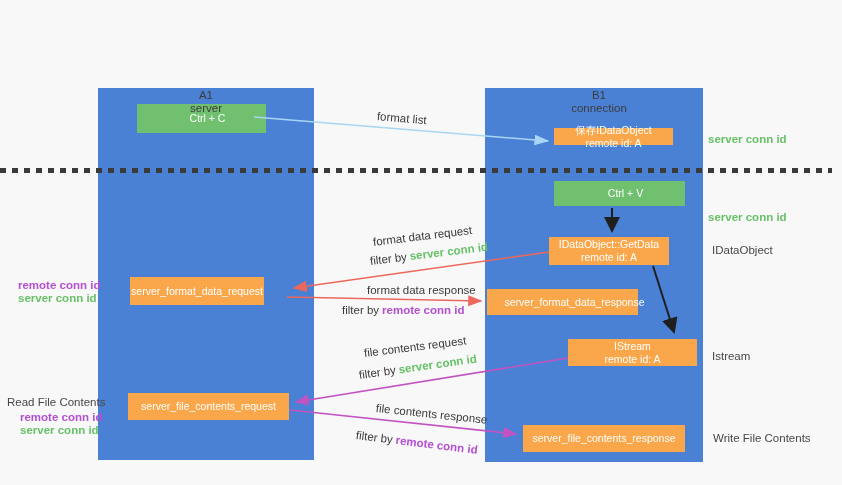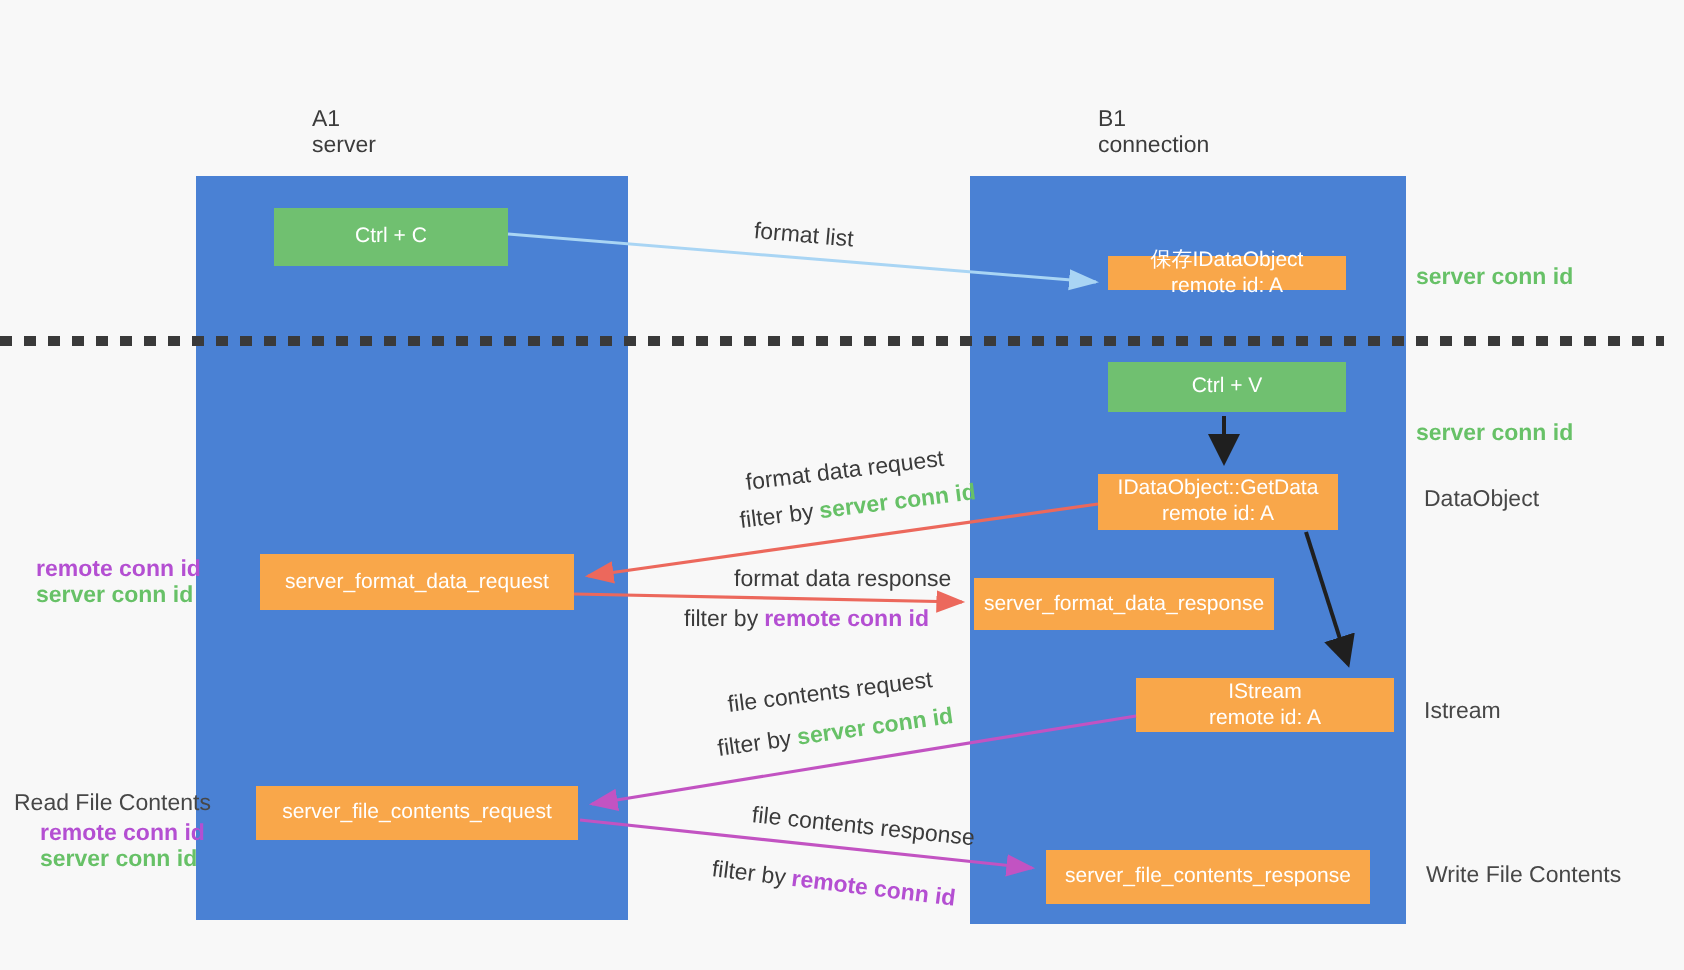--- a/index.html
+++ b/index.html
@@ -9,33 +9,33 @@
     font-family:"Liberation Sans", sans-serif;
     color:#3b3b3b;
   }
   .abs{position:absolute;}
   
   .title{left:367px; top:10px; font-size:16px; line-height:18px; color:#3a3a3a; z-index:6;}
   
   .lifeline{background:#4a81d4; z-index:1;}
   .col-a{left:98px; top:88px; width:216px; height:372px;}
   .col-b{left:485px; top:88px; width:218px; height:374px;}
-  .col-header{font-size:11.5px; line-height:13px; color:#3c3c3c; z-index:6;}
+  .col-header{font-size:11.5px; line-height:13px; text-align:center; color:#3c3c3c; z-index:6;margin-top:35px;}
   
   .dotted{
     left:0; top:168px; width:832px; height:5px; z-index:2;
     background:repeating-linear-gradient(90deg,#3a3a3a 0 6px,transparent 6px 12px);
   }
   
   .box{
     position:absolute; z-index:3; color:#ffffff; font-size:10.5px; line-height:13px;
     display:flex; flex-direction:column; align-items:center; justify-content:center;
     text-align:center; white-space:nowrap;
   }
-  .green-box{background:#70c070;}
+  .green-box{background:#70c070;padding-left:12px;}
   .orange-box{background:#f9a74a;}
   
   .flow-label{position:absolute; z-index:6; font-size:11.5px; color:#3b3b3b; white-space:nowrap; transform-origin:left center;}
   .side-label{position:absolute; z-index:6; font-size:11.5px; color:#474747; white-space:nowrap;}
   .green-text{color:#67c167; font-weight:bold;}
   .magenta-text{color:#b44fd2; font-weight:bold;}
   .tone{margin-left:3px;}
   .r7n{transform:rotate(-7deg);}
   .r8n{transform:rotate(-8deg);}
   .r5p{transform:rotate(5deg);}
@@ -75,25 +75,25 @@
 
   <div class="box green-box" style="left:554px; top:181px; width:119px; height:25px;">
     <div>Ctrl + V</div>
   </div>
 
   <div class="box orange-box" style="left:549px; top:237px; width:120px; height:28px;">
     <div>IDataObject::GetData</div>
     <div>remote id: A</div>
   </div>
 
-  <div class="box orange-box" style="left:130px; top:277px; width:157px; height:28px;">
+  <div class="box orange-box" style="left:130px; top:277px; width:134px; height:28px;">
     <div>server_format_data_request</div>
   </div>
 
-  <div class="box orange-box" style="left:487px; top:289px; width:150px; height:26px;">
+  <div class="box orange-box" style="left:487px; top:289px; width:127px; height:26px;padding-left:24px;">
     <div>server_format_data_response</div>
   </div>
 
   <div class="box orange-box" style="left:568px; top:339px; width:129px; height:27px;">
     <div>IStream</div>
     <div>remote id: A</div>
   </div>
 
   <div class="box orange-box" style="left:523px; top:425px; width:162px; height:27px;">
     <div>server_file_contents_response</div>
@@ -144,21 +144,21 @@
     <span>filter by</span><span class="green-text tone">server conn id</span>
   </div>
 
   <div class="flow-label r6p" style="left:376px; top:402px;">file contents response</div>
   <div class="flow-label r7p" style="left:356px; top:429px;">
     <span>filter by</span><span class="magenta-text tone">remote conn id</span>
   </div>
 
   <div class="side-label green-text" style="left:708px; top:133px;">server conn id</div>
   <div class="side-label green-text" style="left:708px; top:211px;">server conn id</div>
-  <div class="side-label" style="left:712px; top:244px;">DataObject</div>
+  <div class="side-label" style="left:712px; top:244px;">IDataObject</div>
   <div class="side-label" style="left:712px; top:350px;">Istream</div>
   <div class="side-label" style="left:713px; top:432px;">Write File Contents</div>
 
   <div class="side-label magenta-text" style="left:18px; top:279px;">remote conn id</div>
   <div class="side-label green-text" style="left:18px; top:292px;">server conn id</div>
   <div class="side-label" style="left:7px; top:396px;">Read File Contents</div>
   <div class="side-label magenta-text" style="left:20px; top:411px;">remote conn id</div>
   <div class="side-label green-text" style="left:20px; top:424px;">server conn id</div>
 
 </div>

